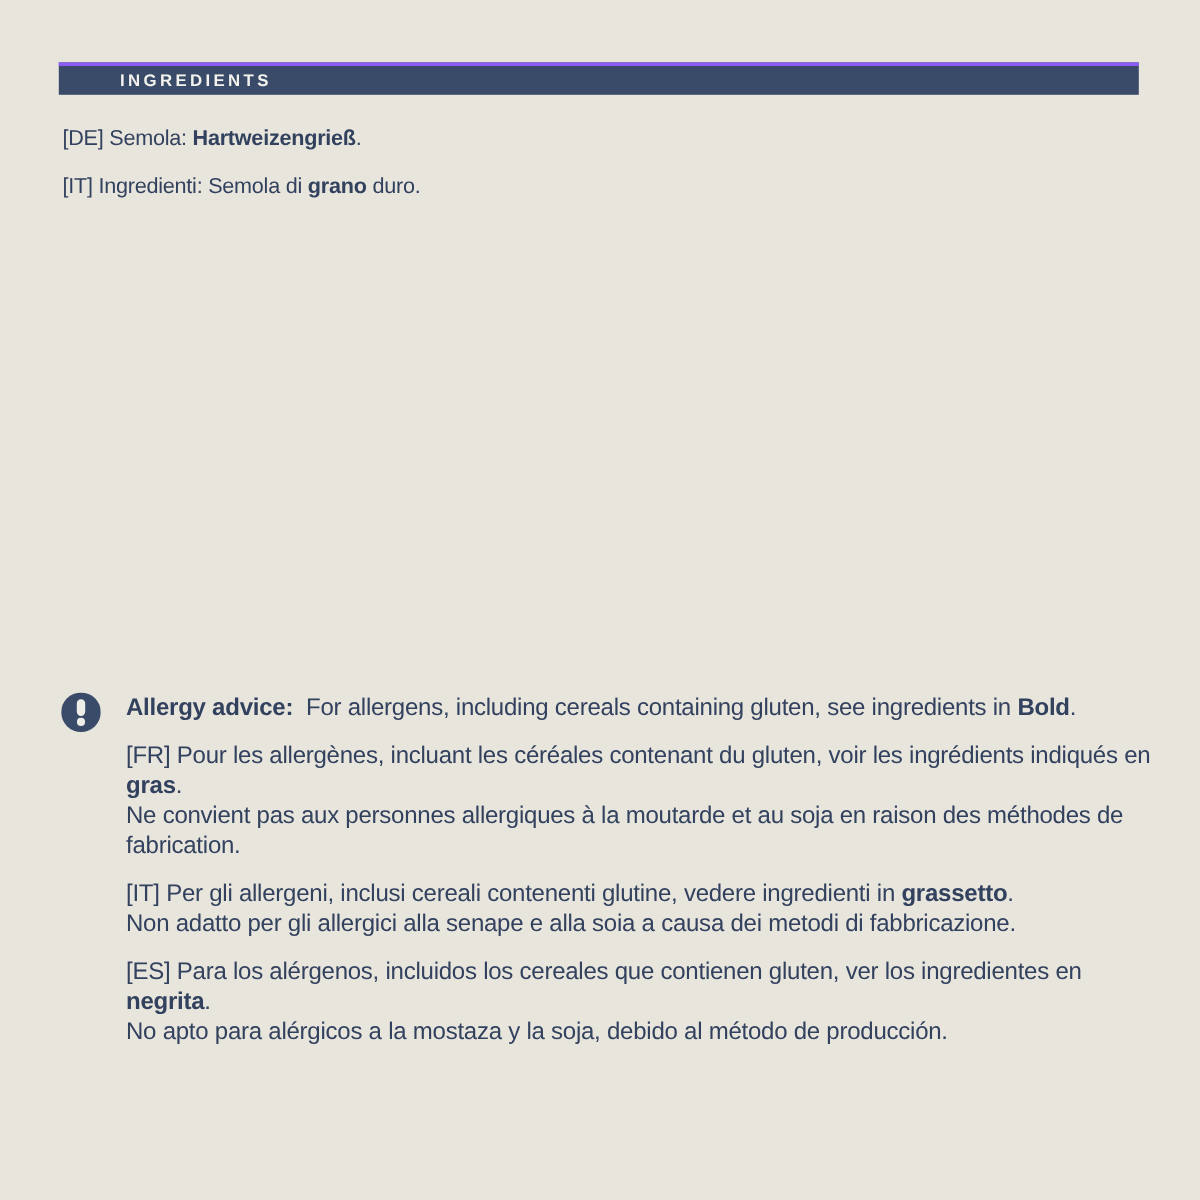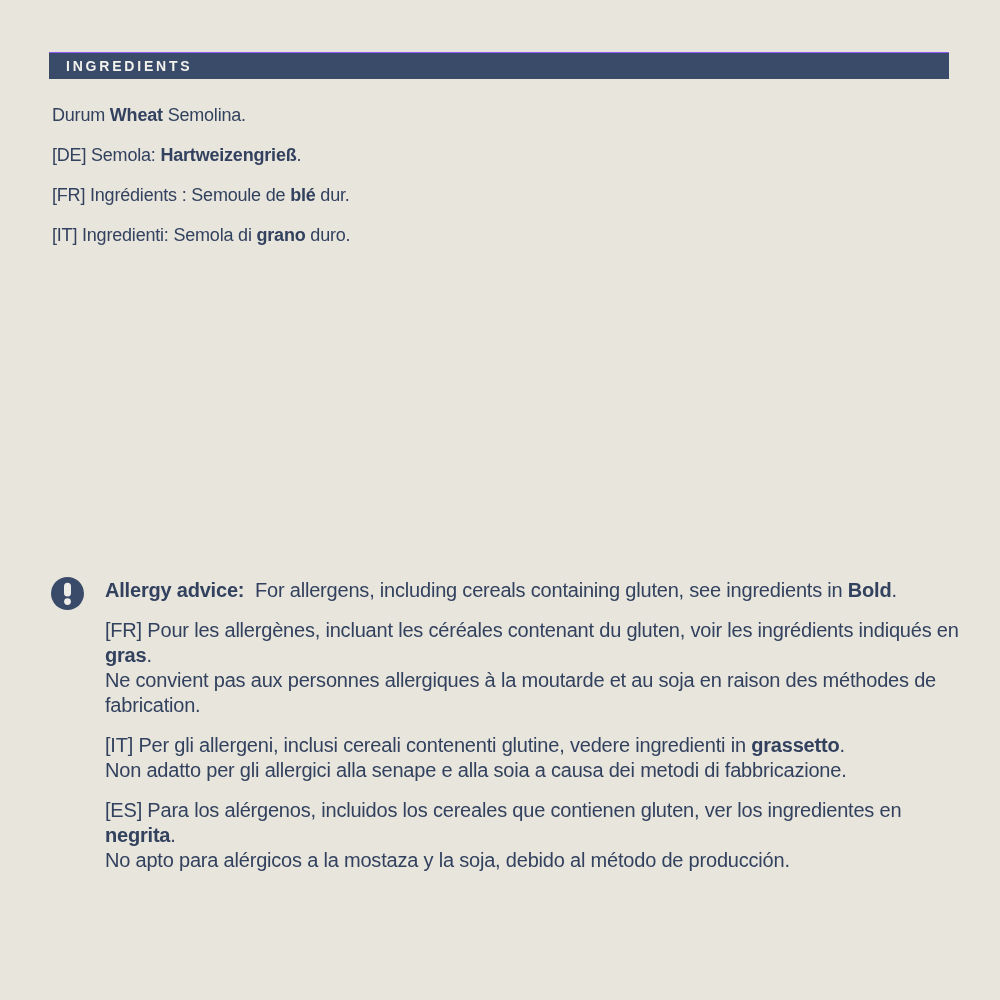--- a/index.html
+++ b/index.html
@@ -6,22 +6,22 @@
   body {
     width:1000px; height:1000px;
     background:#e8e5dd;
     font-family:"Liberation Sans","DejaVu Sans",sans-serif;
     color:#32415e;
   }
   .label-panel { position:relative; width:1000px; height:1000px; overflow:hidden; }
 
   .header-bar {
     position:absolute; left:49px; top:52px; width:900px; height:27px;
-    background:#3a4b6a; border-top:1px solid #8b5cf6; box-sizing:border-box;
-    display:flex; align-items:center;
+    background:#3a4b6a; border-top:3px solid #8b5cf6; box-sizing:border-box;
+    display:flex; align-items:center;padding-left:34px;
   }
   .header-title {
     color:#f3f2ed; font-size:14px; font-weight:bold;
     letter-spacing:2.8px; padding-left:17px;
   }
 
   .ingredients-block { position:absolute; left:52px; top:105px; width:880px; }
   .ing-line {
     margin:0 0 20px 0; font-size:18px; line-height:20px; letter-spacing:-0.2px;
   }
@@ -37,23 +37,21 @@
 </head>
 <body>
 
 <div class="label-panel">
 
   <div class="header-bar">
     <span class="header-title">INGREDIENTS</span>
   </div>
 
   <div class="ingredients-block">
-    <p class="ing-line"><span>Durum </span><b>Wheat</b><span> Semolina.</span></p>
     <p class="ing-line"><span>[DE] Semola: </span><b>Hartweizengrieß</b><span>.</span></p>
-    <p class="ing-line"><span>[FR] Ingrédients : Semoule de </span><b>blé</b><span> dur.</span></p>
     <p class="ing-line"><span>[IT] Ingredienti: Semola di </span><b>grano</b><span> duro.</span></p>
   </div>
 
   <div class="allergy-icon-wrap">
     <svg width="33" height="33" viewBox="0 0 33 33" aria-hidden="true">
       <circle cx="16.5" cy="16.5" r="16.5" fill="#3a4b6a"></circle>
       <rect x="13" y="5.8" width="7" height="13.8" rx="3.5" fill="#eeede8"></rect>
       <circle cx="16.5" cy="24.6" r="3.4" fill="#eeede8"></circle>
     </svg>
   </div>

